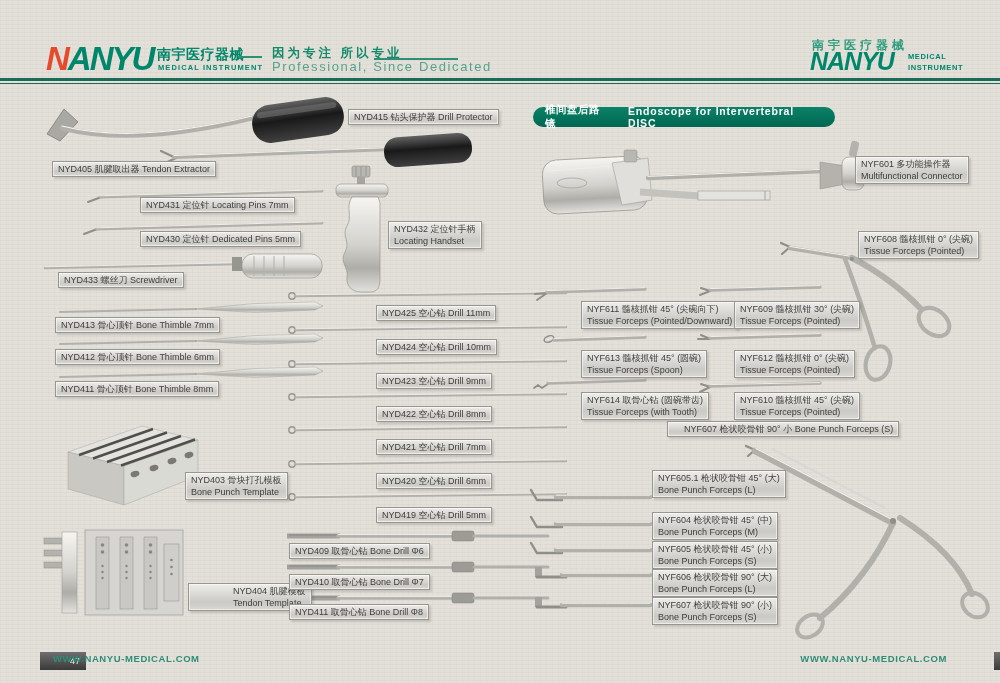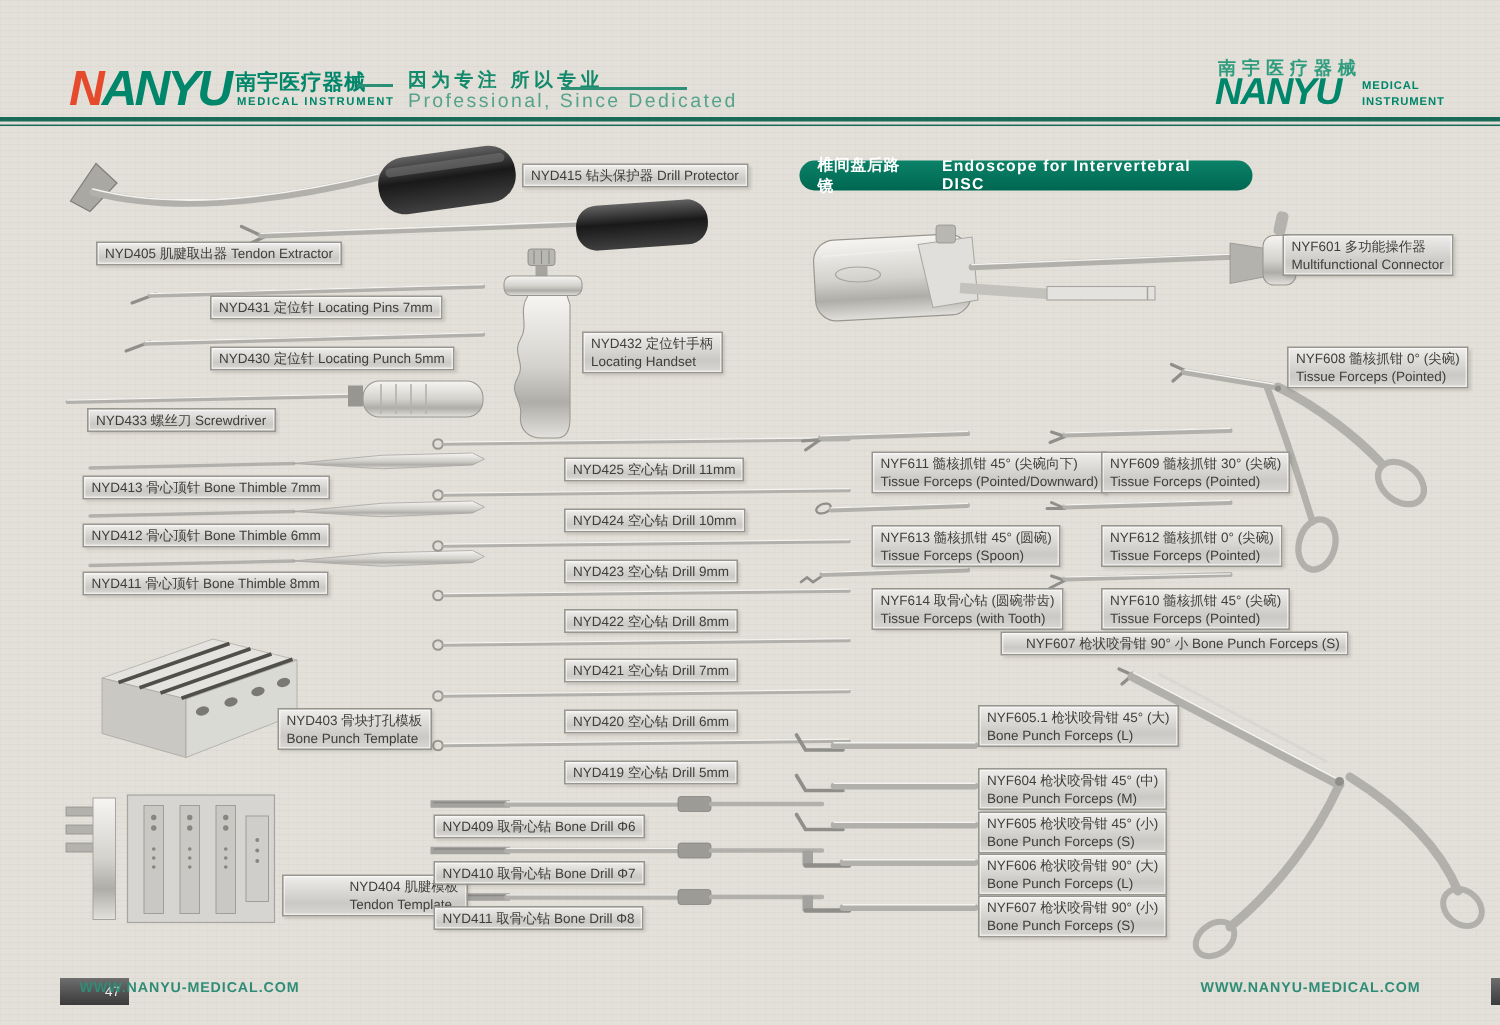--- a/index.html
+++ b/index.html
@@ -348,23 +348,23 @@
     <line x1="772" y1="449" x2="885" y2="508" stroke="#d8d7d2" stroke-width="2"></line>
     <path d="M893,523 C878,556 852,592 820,618" class="m-rod" stroke-width="6"></path>
     <ellipse cx="810" cy="626" rx="14" ry="10" fill="none" stroke="#b1b0ab" stroke-width="4" transform="rotate(-35 810 626)"></ellipse>
     <path d="M900,518 C935,540 960,565 972,594" class="m-rod" stroke-width="6"></path>
     <ellipse cx="975" cy="605" rx="14" ry="11" fill="none" stroke="#b1b0ab" stroke-width="4" transform="rotate(40 975 605)"></ellipse>
     <circle cx="893" cy="521" r="3" fill="#8f8e89"></circle>
   </g>
 </svg>
 
 <div class="lbl" style="left:348px;top:109px;">NYD415 钻头保护器 Drill Protector</div>
-<div class="lbl" style="left:52px;top:161px;margin-left:12px;">NYD405 肌腱取出器 Tendon Extractor</div>
+<div class="lbl" style="left:52px;top:161px;">NYD405 肌腱取出器 Tendon Extractor</div>
 <div class="lbl" style="left:140px;top:197px;">NYD431 定位针 Locating Pins  7mm</div>
-<div class="lbl" style="left:140px;top:231px;">NYD430 定位针 Locating Punch  5mm</div>
+<div class="lbl" style="left:140px;top:231px;">NYD430 定位针 Dedicated Pins  5mm</div>
 <div class="lbl" style="left:388px;top:221px;">
   <span>NYD432 定位针手柄</span>
   <span>Locating Handset</span>
 </div>
 <div class="lbl" style="left:58px;top:272px;">NYD433 螺丝刀 Screwdriver</div>
 <div class="lbl" style="left:55px;top:317px;">NYD413 骨心顶针 Bone Thimble  7mm</div>
 <div class="lbl" style="left:55px;top:349px;">NYD412 骨心顶针 Bone Thimble  6mm</div>
 <div class="lbl" style="left:55px;top:381px;">NYD411 骨心顶针 Bone Thimble  8mm</div>
 <div class="lbl" style="left:376px;top:305px;">NYD425 空心钻 Drill  11mm</div>
 <div class="lbl" style="left:376px;top:339px;">NYD424 空心钻 Drill  10mm</div>

